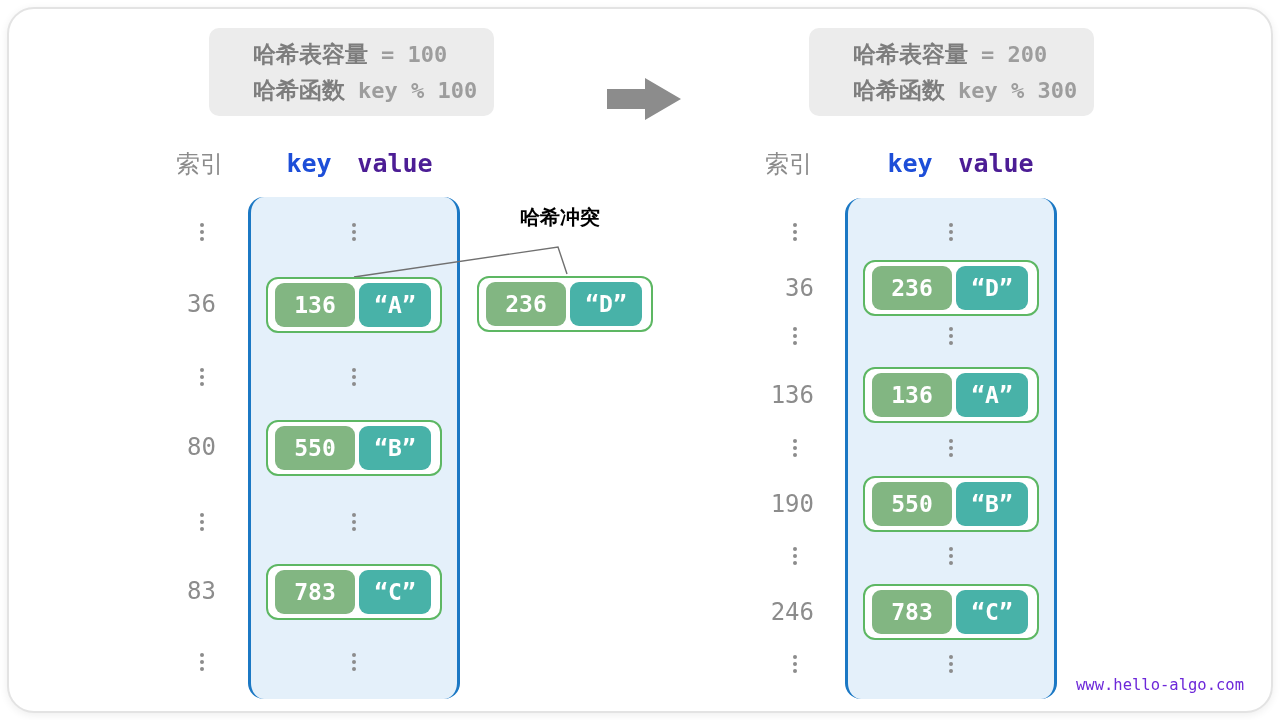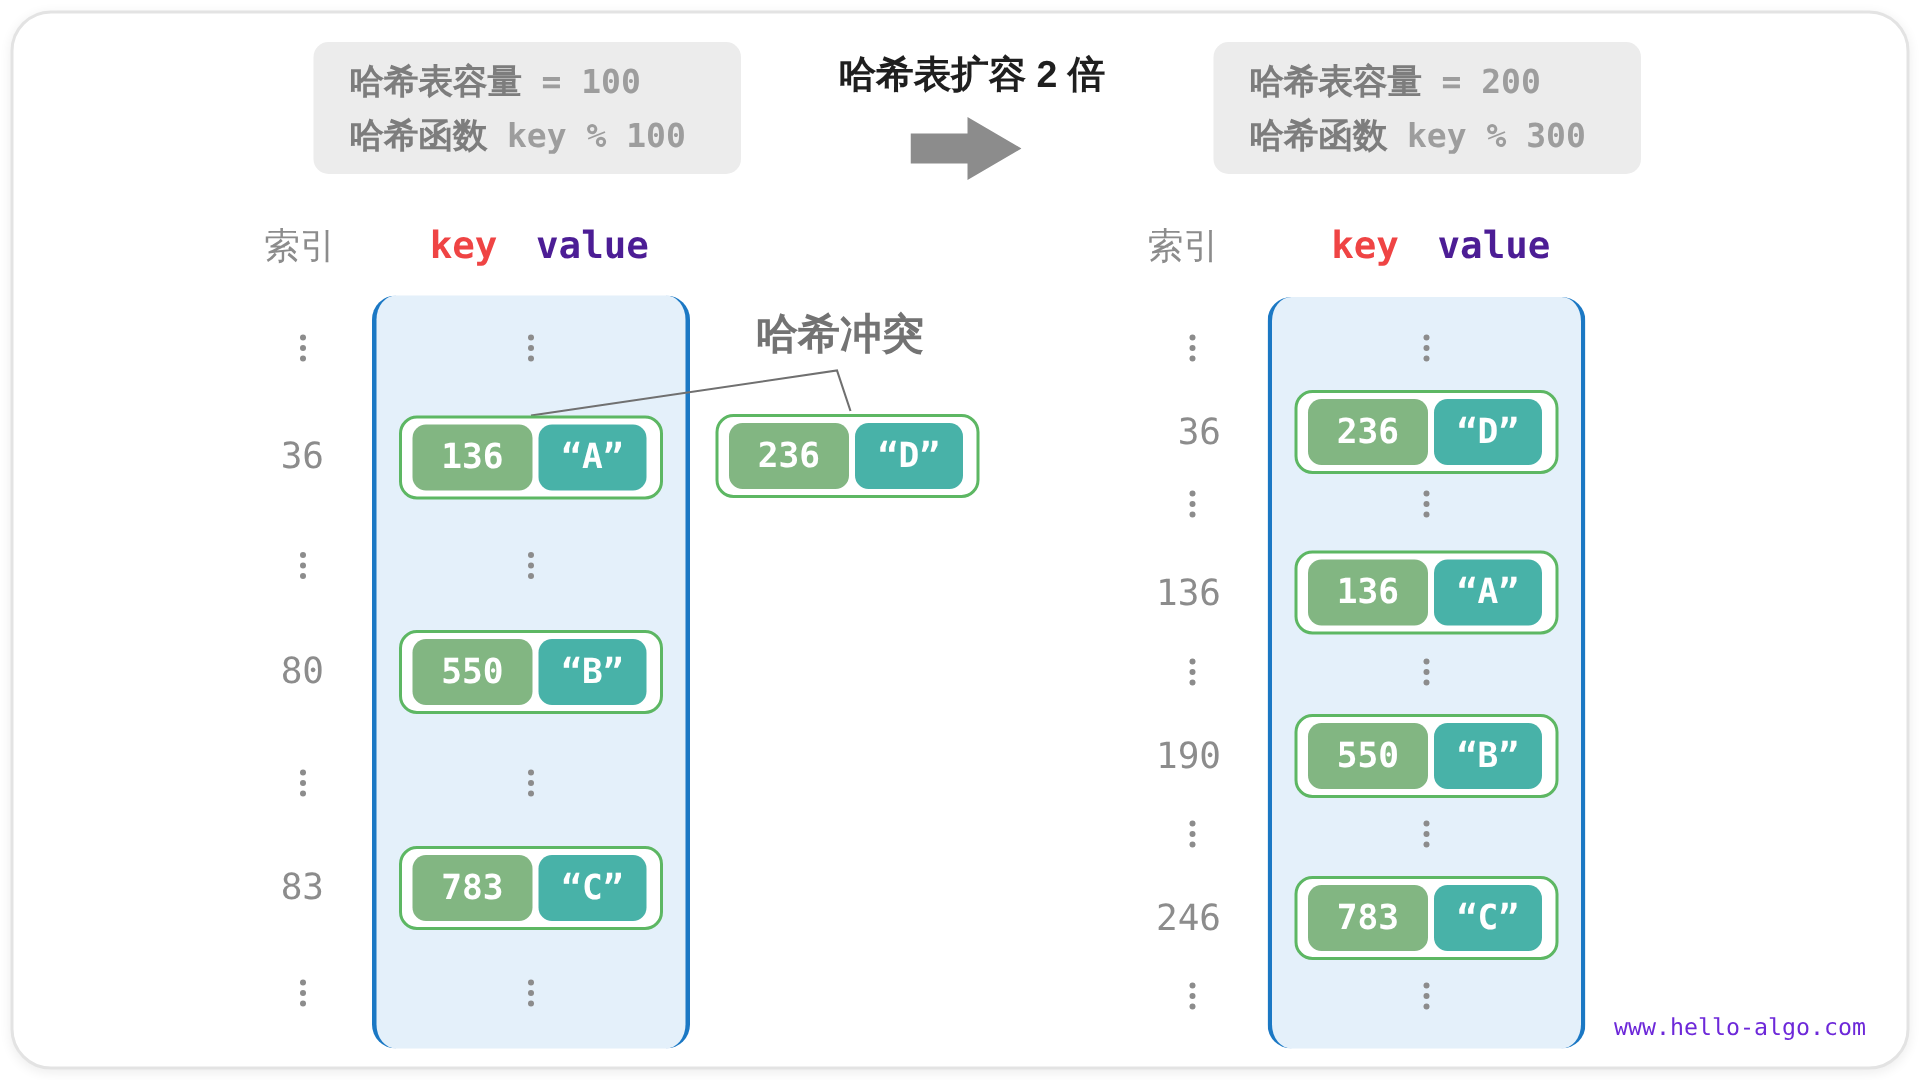--- a/index.html
+++ b/index.html
@@ -4,47 +4,47 @@
 <style>
   html,body{margin:0;padding:0;background:#ffffff;}
   .canvas{position:relative;width:1280px;height:720px;overflow:hidden;
           font-family:"Liberation Sans", sans-serif;}
   .card{position:absolute;left:7px;top:7px;right:7px;bottom:7px;
         background:#ffffff;border:2px solid #e3e3e3;border-radius:27px;
         box-shadow:0 2px 8px rgba(0,0,0,0.07);}
   .info-box{position:absolute;width:285px;height:88px;background:#ececec;border-radius:10px;
             display:flex;flex-direction:column;justify-content:center;gap:5px;padding-left:24px;
             box-sizing:border-box;}
-  .info-line{display:flex;align-items:baseline;gap:13px;white-space:nowrap;}
+  .info-line{display:flex;align-items:baseline;gap:13px;white-space:nowrap;margin-left:20px;}
   .info-label{font-weight:bold;font-size:23px;color:#7d7d7d;}
   .info-value{font-family:"DejaVu Sans Mono", monospace;font-size:22px;color:#9d9d9d;font-weight:600;}
   .title{position:absolute;left:498px;top:33px;width:300px;text-align:center;
          font-size:25px;font-weight:bold;color:#1f1f1f;white-space:nowrap;}
   .hdr-index{position:absolute;width:80px;text-align:center;font-size:24px;color:#8c8c8c;}
   .hdr-mono{position:absolute;text-align:center;font-family:"DejaVu Sans Mono", monospace;
             font-size:25px;font-weight:bold;}
-  .hdr-key{color:#ef4444;width:64px;}
+  .hdr-key{color:#1d4ed8;width:64px;}
   .hdr-value{color:#4c1d95;width:76px;}
   .bucket-container{position:absolute;width:212px;background:#e4f0fa;
              border-left:3px solid #1b78c4;border-right:3px solid #1b78c4;
              border-radius:16px;box-sizing:border-box;}
   .pair{position:absolute;width:176px;height:56px;background:#ffffff;border:2px solid #5db763;
         border-radius:12px;display:flex;align-items:center;gap:4px;
         padding:0 9px 0 7px;box-sizing:border-box;}
   .key-box{flex:0 0 80px;height:44px;background:#82b682;border-radius:9px;
            display:flex;align-items:center;justify-content:center;}
   .value-box{flex:0 0 72px;height:44px;background:#48b2a8;border-radius:9px;
            display:flex;align-items:center;justify-content:center;}
   .cell-text{font-family:"DejaVu Sans Mono", monospace;font-size:23px;font-weight:bold;color:#ffffff;}
   .idx-label{position:absolute;width:80px;text-align:right;font-family:"DejaVu Sans Mono", monospace;
              font-size:24px;color:#8c8c8c;line-height:30px;}
   .dots{position:absolute;width:4px;height:4px;border-radius:50%;background:#8c8c8c;
         box-shadow:0 -7px 0 #8c8c8c, 0 7px 0 #8c8c8c;transform:translate(-50%,-50%);}
   .collision-label{position:absolute;left:460px;top:204px;width:200px;text-align:center;
-        font-size:28px;font-weight:bold;color:#737373;white-space:nowrap;font-family:Liberation Mono, monospace;}
+        font-size:20px;font-weight:bold;color:#000000;white-space:nowrap;font-family:Liberation Mono, monospace;}
   .watermark{position:absolute;left:1076px;top:676px;font-family:"DejaVu Sans Mono", monospace;
         font-size:15.5px;color:#6d28d9;}
   svg{position:absolute;}
 </style>
 </head>
 <body>
 
 <div class="canvas">
   <div class="card"></div>
 
@@ -52,21 +52,20 @@
     <div class="info-line">
       <span class="info-label">哈希表容量</span>
       <span class="info-value">= 100</span>
     </div>
     <div class="info-line">
       <span class="info-label">哈希函数</span>
       <span class="info-value">key % 100</span>
     </div>
   </div>
 
-  <div class="title">哈希表扩容 2 倍</div>
   <svg style="left:607px;top:78px;" width="74" height="42" viewBox="0 0 74 42">
     <polygon points="0,11 38,11 38,0 74,21 38,42 38,31 0,31" fill="#8c8c8c"></polygon>
   </svg>
 
   <div class="info-box" style="left:809px;top:28px;">
     <div class="info-line">
       <span class="info-label">哈希表容量</span>
       <span class="info-value">= 200</span>
     </div>
     <div class="info-line">

